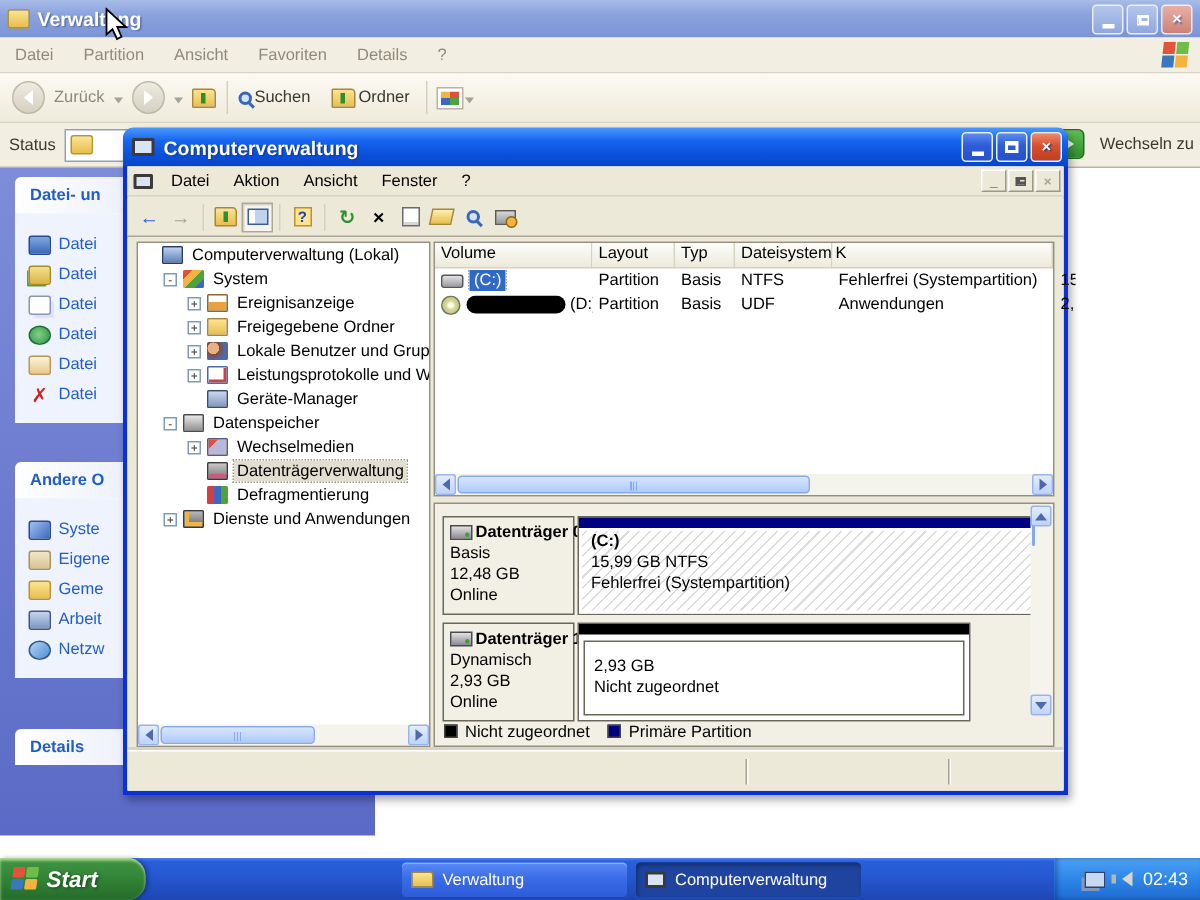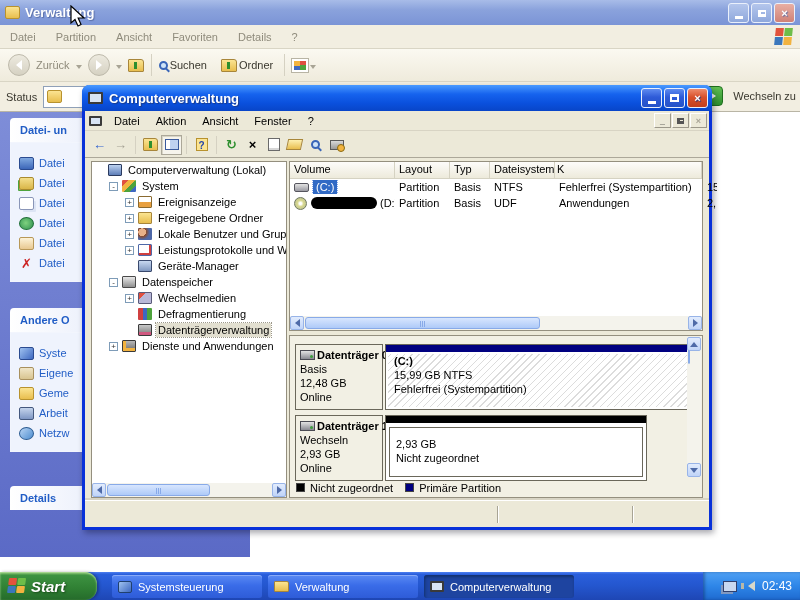--- a/index.html
+++ b/index.html
@@ -410,27 +410,27 @@
             <span class="ti t-storage"></span>
             <span class="tlabel">Datenspeicher</span>
           </div>
         <div class="trow lvl2">
             <span class="exp">+</span>
             <span class="ti t-remov"></span>
             <span class="tlabel">Wechselmedien</span>
           </div>
         <div class="trow lvl2">
             <span class="exp none"></span>
+            <span class="ti t-diskmgmt"></span>
+            <span class="tlabel sel">Datenträgerverwaltung</span>
+          </div>
+        <div class="trow lvl2">
+            <span class="exp none"></span>
             <span class="ti t-defrag"></span>
             <span class="tlabel">Defragmentierung</span>
-          </div>
-        <div class="trow lvl2">
-            <span class="exp none"></span>
-            <span class="ti t-diskmgmt"></span>
-            <span class="tlabel sel">Datenträgerverwaltung</span>
           </div>
         <div class="trow lvl1">
             <span class="exp">+</span>
             <span class="ti t-services"></span>
             <span class="tlabel">Dienste und Anwendungen</span>
           </div>
         <div class="hscroll" style="right:0">
           <span class="sbtn">
               <span class="sb-l"></span>
             </span>
@@ -504,21 +504,21 @@
                 <div>Fehlerfrei (Systempartition)</div>
               </div>
             </div>
           </div>
           <div class="diskrow" style="top:79px">
             <div class="dinfo" style="height:66px">
               <div class="dname">
                   <span class="i-hdd"></span>
                   <span>Datenträger 1</span>
                 </div>
-              <div>Wechseln</div>
+              <div>Dynamisch</div>
               <div>2,93 GB</div>
               <div>Online</div>
             </div>
             <div class="dbar" style="width:262px;height:66px">
               <div class="stripe st-black"></div>
               <div class="innerbox">
                 <div>2,93 GB</div>
                 <div>Nicht zugeordnet</div>
               </div>
             </div>
@@ -551,24 +551,20 @@
 <div class="taskbar">
   <div class="startbtn">
     <span class="startflag">
         <i class="wl-r"></i>
         <i class="wl-g"></i>
         <i class="wl-b"></i>
         <i class="wl-y"></i>
       </span>
     <span>Start</span>
   </div>
-  <div class="taskbtn" style="left:112px">
-    <span class="tbico tb-cpl"></span>
-    <span>Systemsteuerung</span>
-  </div>
   <div class="taskbtn" style="left:268px">
     <span class="tbico tb-folder"></span>
     <span>Verwaltung</span>
   </div>
   <div class="taskbtn pressed" style="left:424px">
     <span class="tbico tb-comp"></span>
     <span>Computerverwaltung</span>
   </div>
   <div class="tray">
     <span class="net-ico"></span>

